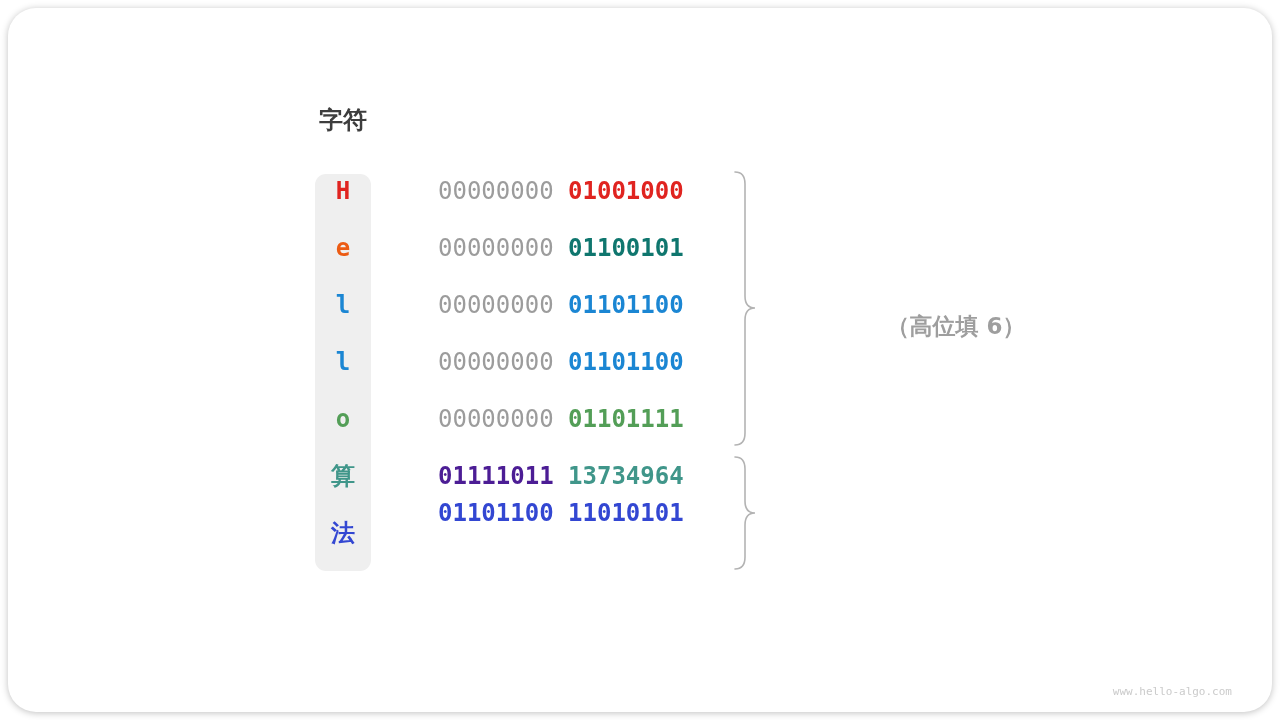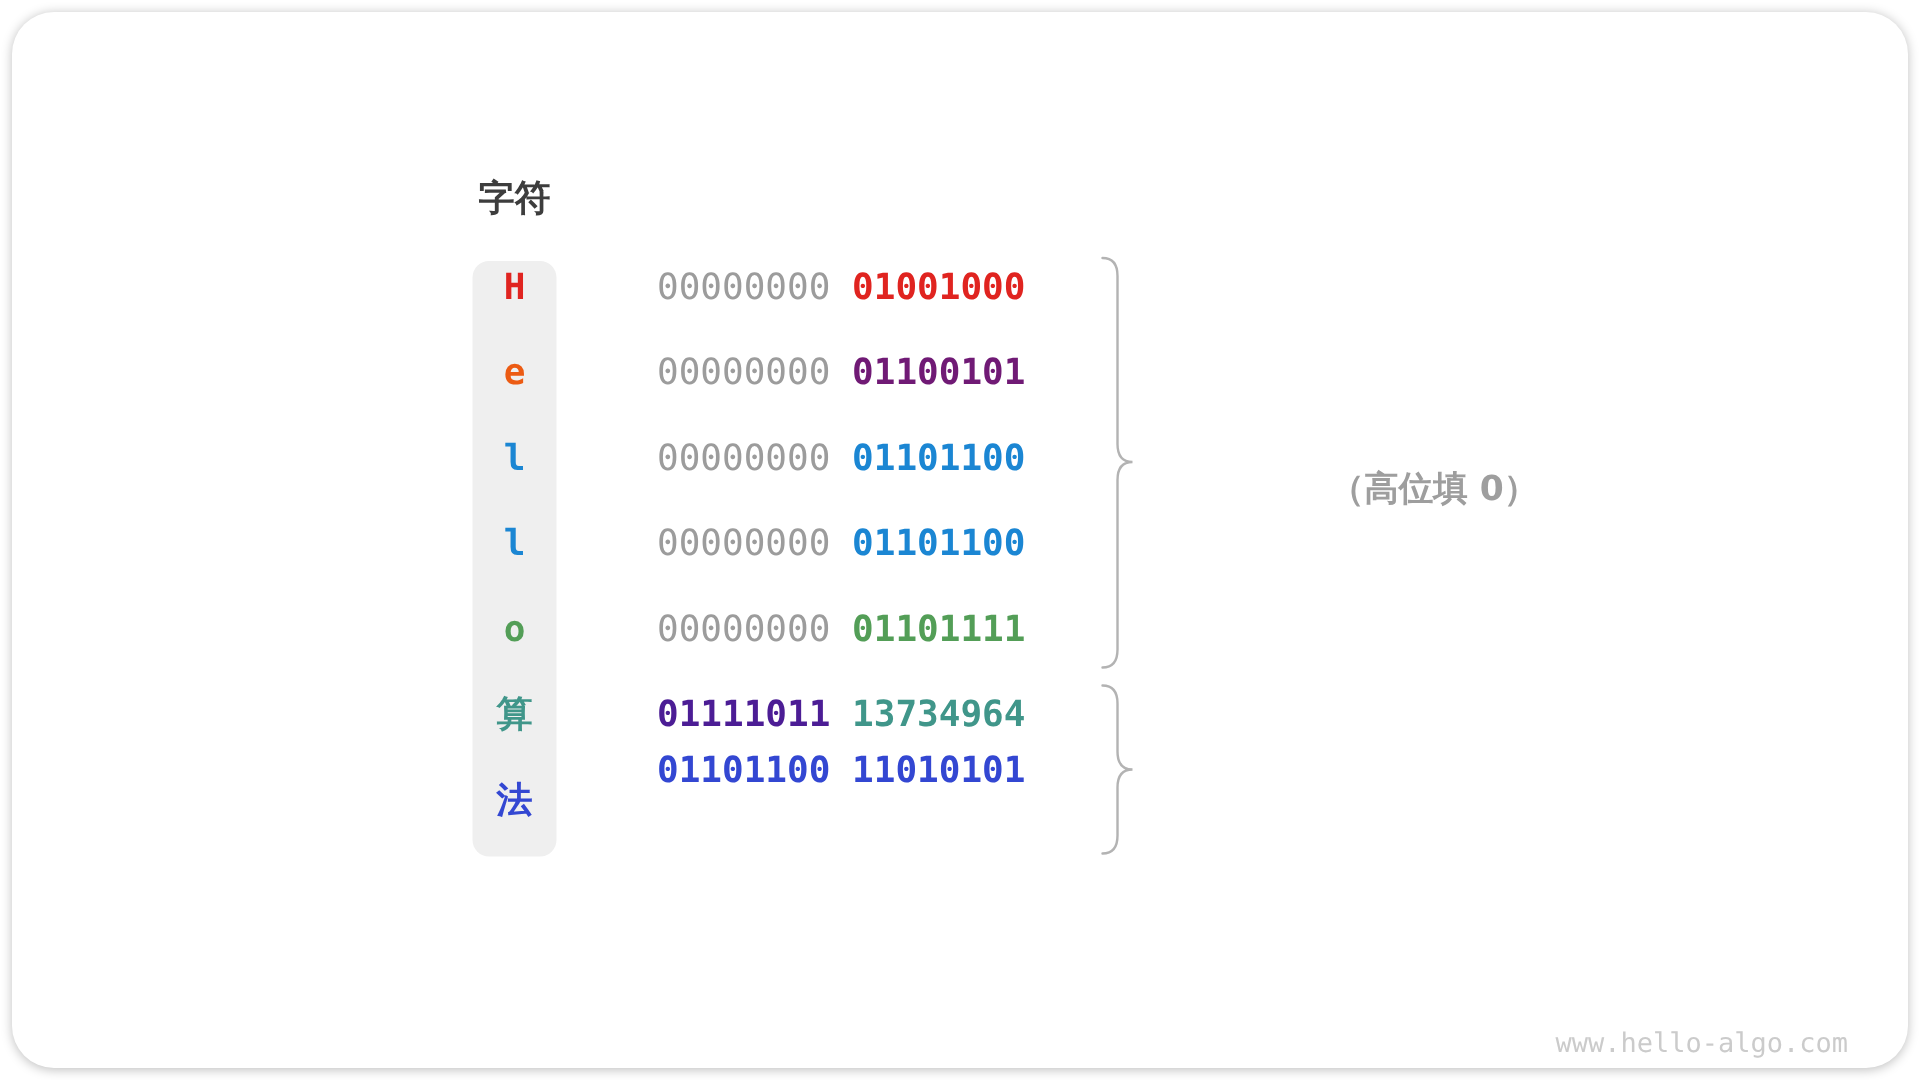--- a/index.html
+++ b/index.html
@@ -10,21 +10,21 @@
   }
   .card{
     position:absolute;left:8px;top:8px;width:1264px;height:704px;
     background:#ffffff;border-radius:28px;
     box-shadow:0 1px 7px rgba(0,0,0,0.25);
   }
   .hdr{
     position:absolute;height:30px;line-height:30px;text-align:center;
     font-weight:bold;color:#3d3d3d;
   }
-  .hdr-char{left:303px;top:109px;width:64px;font-size:24px;}
+  .hdr-char{left:303px;top:97px;width:64px;font-size:24px;}
   .hdr-unicode{
     left:430px;top:114px;width:260px;font-size:25px;
     font-family:"DejaVu Sans Mono","Liberation Mono",monospace;
   }
   .chip{
     position:absolute;left:307px;top:166px;width:56px;height:397px;
     background:#efefef;border-radius:11px;
   }
   .char-cell{
     position:absolute;left:307px;width:56px;height:30px;line-height:30px;
@@ -38,52 +38,52 @@
   }
   .byte-muted{font-weight:400;}
   .byte-colored{font-weight:700;}
   .braces{position:absolute;left:0;top:0;pointer-events:none;}
   .ann{
     position:absolute;left:748px;width:400px;height:30px;line-height:30px;
     text-align:center;font-size:25px;font-weight:500;color:#454545;
   }
   .ann-secondary{font-size:23px;font-weight:bold;color:#9e9e9e;}
   .watermark{
-    position:absolute;right:40px;top:677px;font-size:18px;color:#cbcbcb;
+    position:absolute;right:40px;top:677px;font-size:11px;color:#cbcbcb;
     font-family:"DejaVu Sans Mono","Liberation Mono",monospace;
   }
 </style>
 </head>
 <body>
 
 <div class="card">
 
   <div class="hdr hdr-char">字符</div>
 
   <div class="chip"></div>
 
   <div id="rows">
       <div class="char-cell" style="top: 168px; color: rgb(224, 36, 32);">H</div>
       <div class="binary-line" style="top: 168px;"><span class="byte-muted" style="color: rgb(156, 156, 156);">00000000</span> <span class="byte-colored" style="color: rgb(224, 36, 32);">01001000</span></div>
       <div class="char-cell" style="top: 225px; color: rgb(236, 91, 19);">e</div>
-      <div class="binary-line" style="top: 225px;"><span class="byte-muted" style="color: rgb(156, 156, 156);">00000000</span> <span class="byte-colored" style="color: #701a75;">01100101</span></div>
+      <div class="binary-line" style="top: 225px;"><span class="byte-muted" style="color: rgb(156, 156, 156);">00000000</span> <span class="byte-colored" style="color: #0f766e;">01100101</span></div>
       <div class="char-cell" style="top: 282px; color: rgb(27, 134, 211);">l</div>
       <div class="binary-line" style="top: 282px;"><span class="byte-muted" style="color: rgb(156, 156, 156);">00000000</span> <span class="byte-colored" style="color: rgb(27, 134, 211);">01101100</span></div>
       <div class="char-cell" style="top: 339px; color: rgb(27, 134, 211);">l</div>
       <div class="binary-line" style="top: 339px;"><span class="byte-muted" style="color: rgb(156, 156, 156);">00000000</span> <span class="byte-colored" style="color: rgb(27, 134, 211);">01101100</span></div>
       <div class="char-cell" style="top: 396px; color: rgb(83, 158, 87);">o</div>
       <div class="binary-line" style="top: 396px;"><span class="byte-muted" style="color: rgb(156, 156, 156);">00000000</span> <span class="byte-colored" style="color: rgb(83, 158, 87);">01101111</span></div>
       <div class="char-cell" style="top: 453px; color: rgb(64, 150, 138);">算</div>
       <div class="binary-line" style="top: 453px;"><span class="byte-colored" style="color: #4c1d95;">01111011</span> <span class="byte-colored" style="color: rgb(64, 150, 138);">13734964</span></div>
       <div class="char-cell" style="top: 510px; color: rgb(51, 71, 210);">法</div>
       <div class="binary-line" style="top: 490px;"><span class="byte-colored" style="color: rgb(51, 71, 210);">01101100</span> <span class="byte-colored" style="color: rgb(51, 71, 210);">11010101</span></div>
     </div>
 
   <svg class="braces" width="1280" height="720" viewBox="0 0 1280 720">
     <path d="M 727 164 C 734 164 737 168 737 176 L 737 288 C 737 296 740 300 747 300 C 740 300 737 304 737 312 L 737 425 C 737 433 734 437 727 437" fill="none" stroke="#b3b3b3" stroke-width="1.6" stroke-linecap="round"></path>
     <path d="M 727 449 C 734 449 737 453 737 461 L 737 493 C 737 501 740 505 747 505 C 740 505 737 509 737 517 L 737 549 C 737 557 734 561 727 561" fill="none" stroke="#b3b3b3" stroke-width="1.6" stroke-linecap="round"></path>
   </svg>
 
-  <div class="ann ann-secondary" style="top:303px;">（高位填 0）</div>
+  <div class="ann ann-secondary" style="top:303px;">（高位填 6）</div>
 
   <div class="watermark">www.hello-algo.com</div>
 
 </div>
 
 </body></html>

